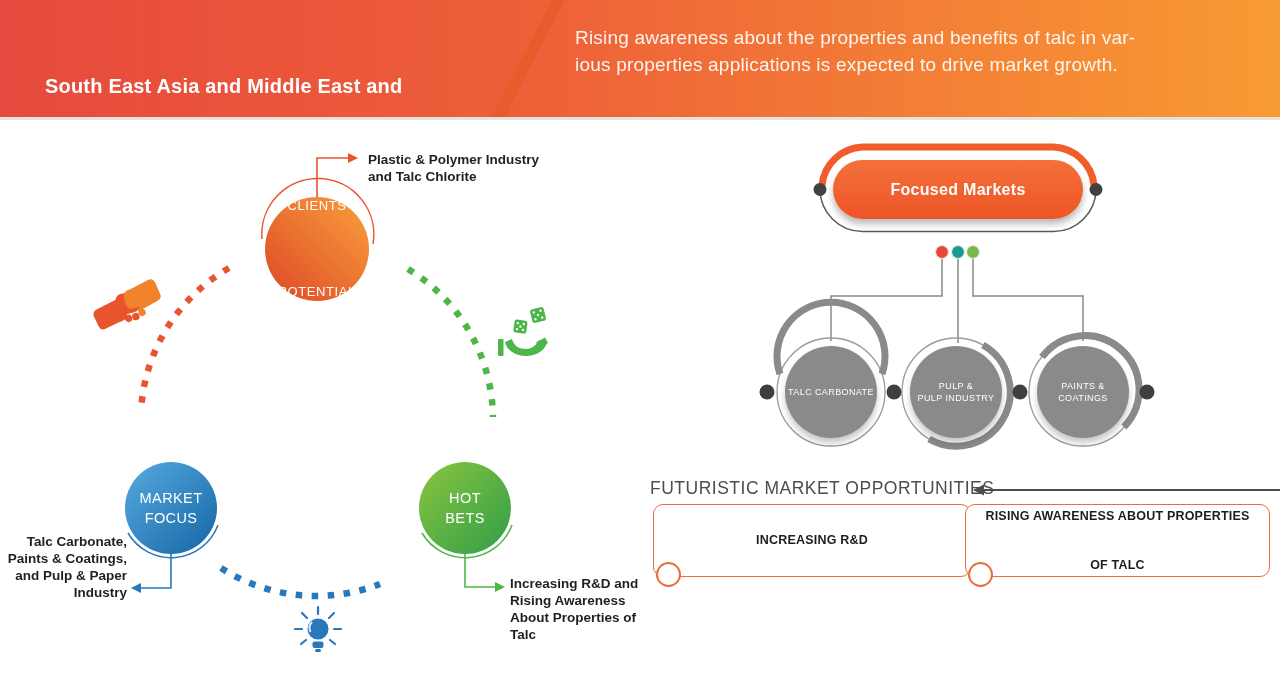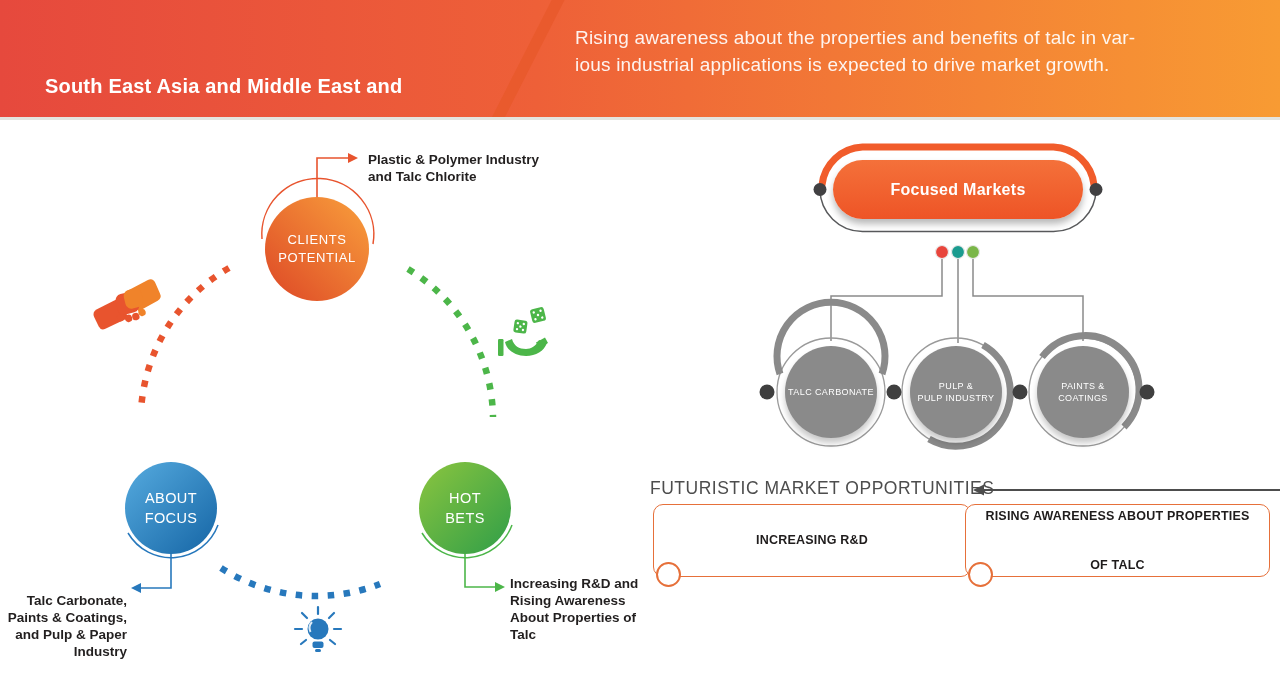--- a/index.html
+++ b/index.html
@@ -18,31 +18,31 @@
           font-size:19px;font-weight:normal;line-height:27px;letter-spacing:.2px;}
 
   
   .art{position:absolute;left:0;top:0;}
 
   
   .node{position:absolute;border-radius:50%;display:flex;flex-direction:column;align-items:center;
         justify-content:center;color:#fff;text-align:center;}
   .node-orange{left:265px;top:197px;width:104px;height:104px;
         background:linear-gradient(45deg,#dd4726 0%,#f9a03c 100%);
-        font-size:13px;letter-spacing:.6px;line-height:18px;}
+        font-size:13px;letter-spacing:.6px;line-height:18px;justify-content:space-between;}
   .node-blue{left:125px;top:462px;width:92px;height:92px;
         background:linear-gradient(135deg,#56abdf 0%,#1565a5 100%);
         font-size:14.5px;letter-spacing:.4px;line-height:20px;}
   .node-green{left:419px;top:462px;width:92px;height:92px;
         background:linear-gradient(135deg,#8bc53f 0%,#2f9e48 100%);
         font-size:14.5px;letter-spacing:.4px;line-height:20px;}
 
   .note{position:absolute;color:#221f1f;font-size:13.5px;line-height:17px;font-weight:bold;}
   .note-top{left:368px;top:151px;width:185px;text-align:left;}
-  .note-left{left:0px;top:592px;width:127px;text-align:right;}
+  .note-left{left:0px;top:533px;width:127px;text-align:right;}
   .note-right{left:510px;top:575px;width:145px;text-align:left;}
 
   
   .pill{position:absolute;left:833px;top:160px;width:250px;height:59px;border-radius:30px;
         background:linear-gradient(180deg,#f4713a 0%,#ee5426 100%);
         box-shadow:0 5px 7px rgba(0,0,0,.28);
         display:flex;align-items:center;justify-content:center;
         color:#fff;font-weight:bold;font-size:16px;letter-spacing:.3px;}
 
   .market{position:absolute;width:92px;height:92px;border-radius:50%;background:#8a8a8a;
@@ -72,21 +72,21 @@
 
 <div class="stage">
 
   <div class="banner">
     <div class="banner-stripe"></div>
     <div class="banner-title">
       <div>South East Asia and Middle East and</div>
     </div>
     <div class="banner-sub">
       <div>Rising awareness about the properties and benefits of talc in var-</div>
-      <div>ious industrial applications is expected to drive market growth.</div>
+      <div>ious properties applications is expected to drive market growth.</div>
     </div>
   </div>
   <div class="banner-edge"></div>
 
   <svg class="art" width="1280" height="680" viewBox="0 0 1280 680">
 
     <path d="M 229 268 A 176 176 0 0 0 141 411" fill="none" stroke="#e8542e" stroke-width="6.5" stroke-dasharray="6.5 9.5"></path>
     <path d="M 408 269 A 176 176 0 0 1 493 417" fill="none" stroke="#4cb649" stroke-width="6.5" stroke-dasharray="6.5 9.5"></path>
     <path d="M 221 568 A 176 176 0 0 0 380 584" fill="none" stroke="#2778bc" stroke-width="6.5" stroke-dasharray="6.5 9.5"></path>
 
@@ -191,21 +191,21 @@
       <line x1="1280" y1="490" x2="984" y2="490" stroke="#4d4d4d" stroke-width="2"></line>
       <polygon points="984,484.5 973,490 984,495.5" fill="#4d4d4d"></polygon>
     </g>
   </svg>
 
   <div class="node node-orange">
     <span>CLIENTS</span>
     <span>POTENTIAL</span>
   </div>
   <div class="node node-blue">
-    <span>ABOUT</span>
+    <span>MARKET</span>
     <span>FOCUS</span>
   </div>
   <div class="node node-green">
     <span>HOT</span>
     <span>BETS</span>
   </div>
 
   <div class="note note-top">
     <div>Plastic &amp; Polymer Industry</div>
     <div>and Talc Chlorite</div>

